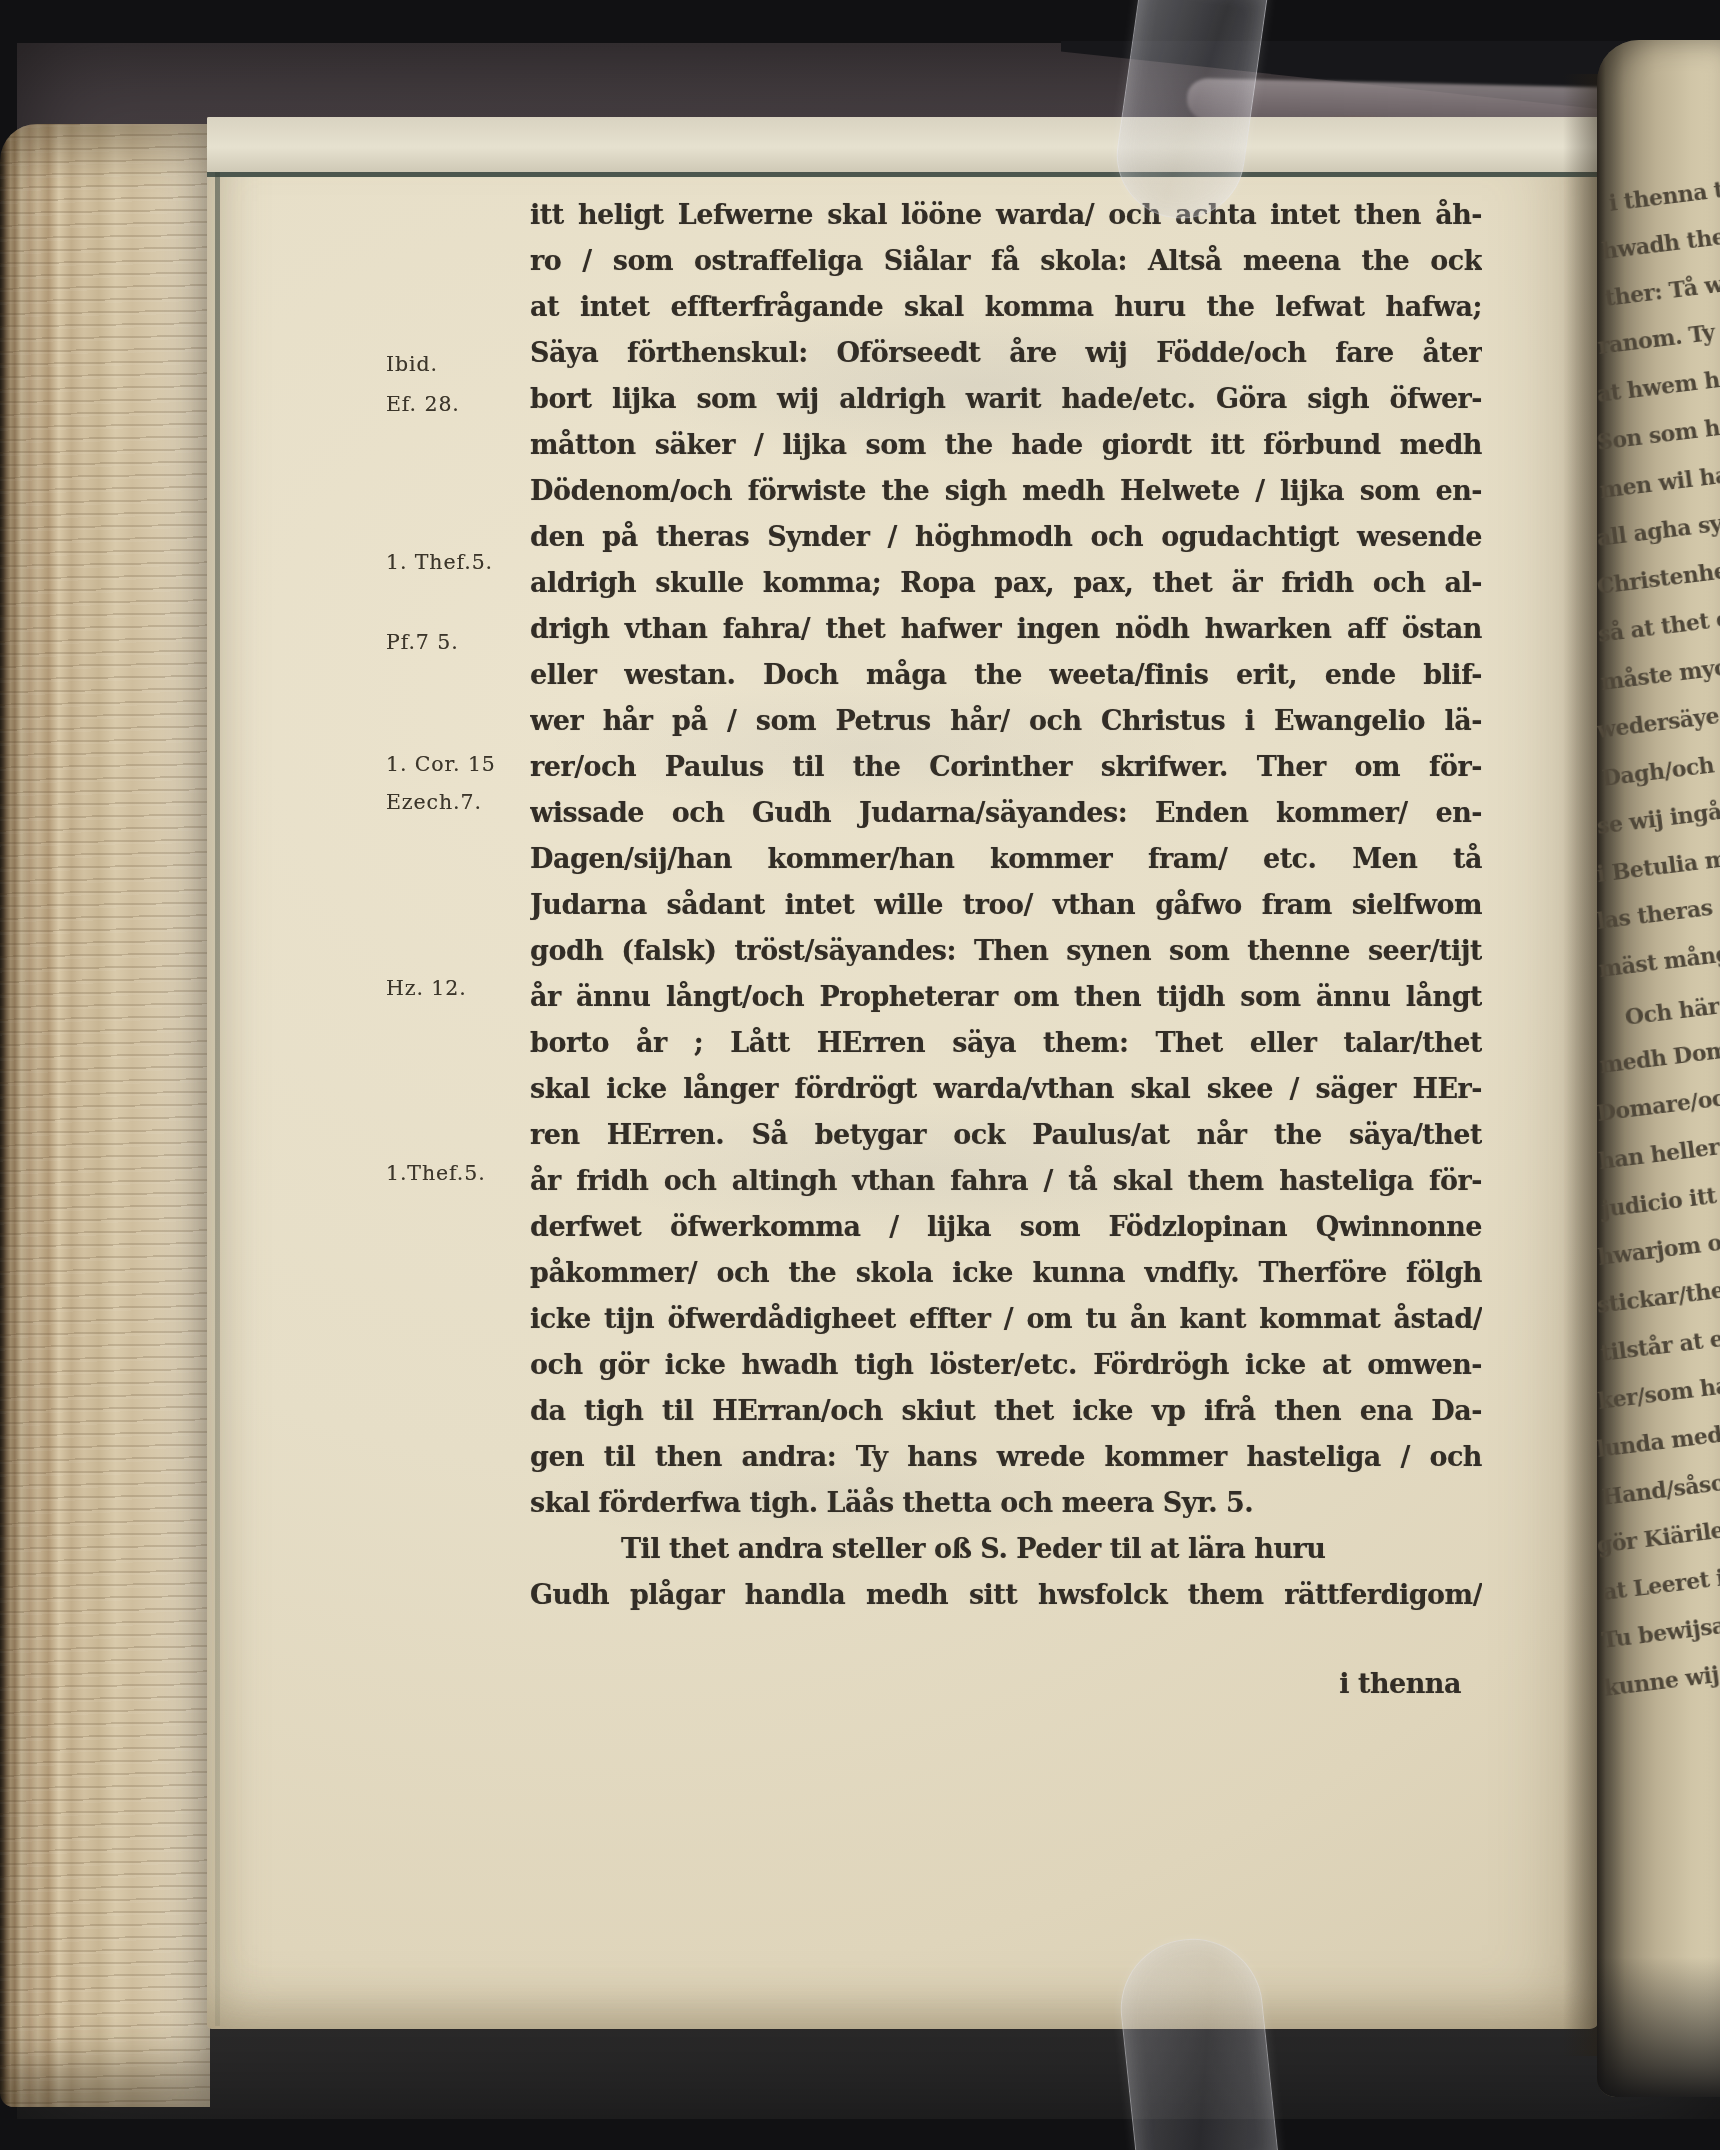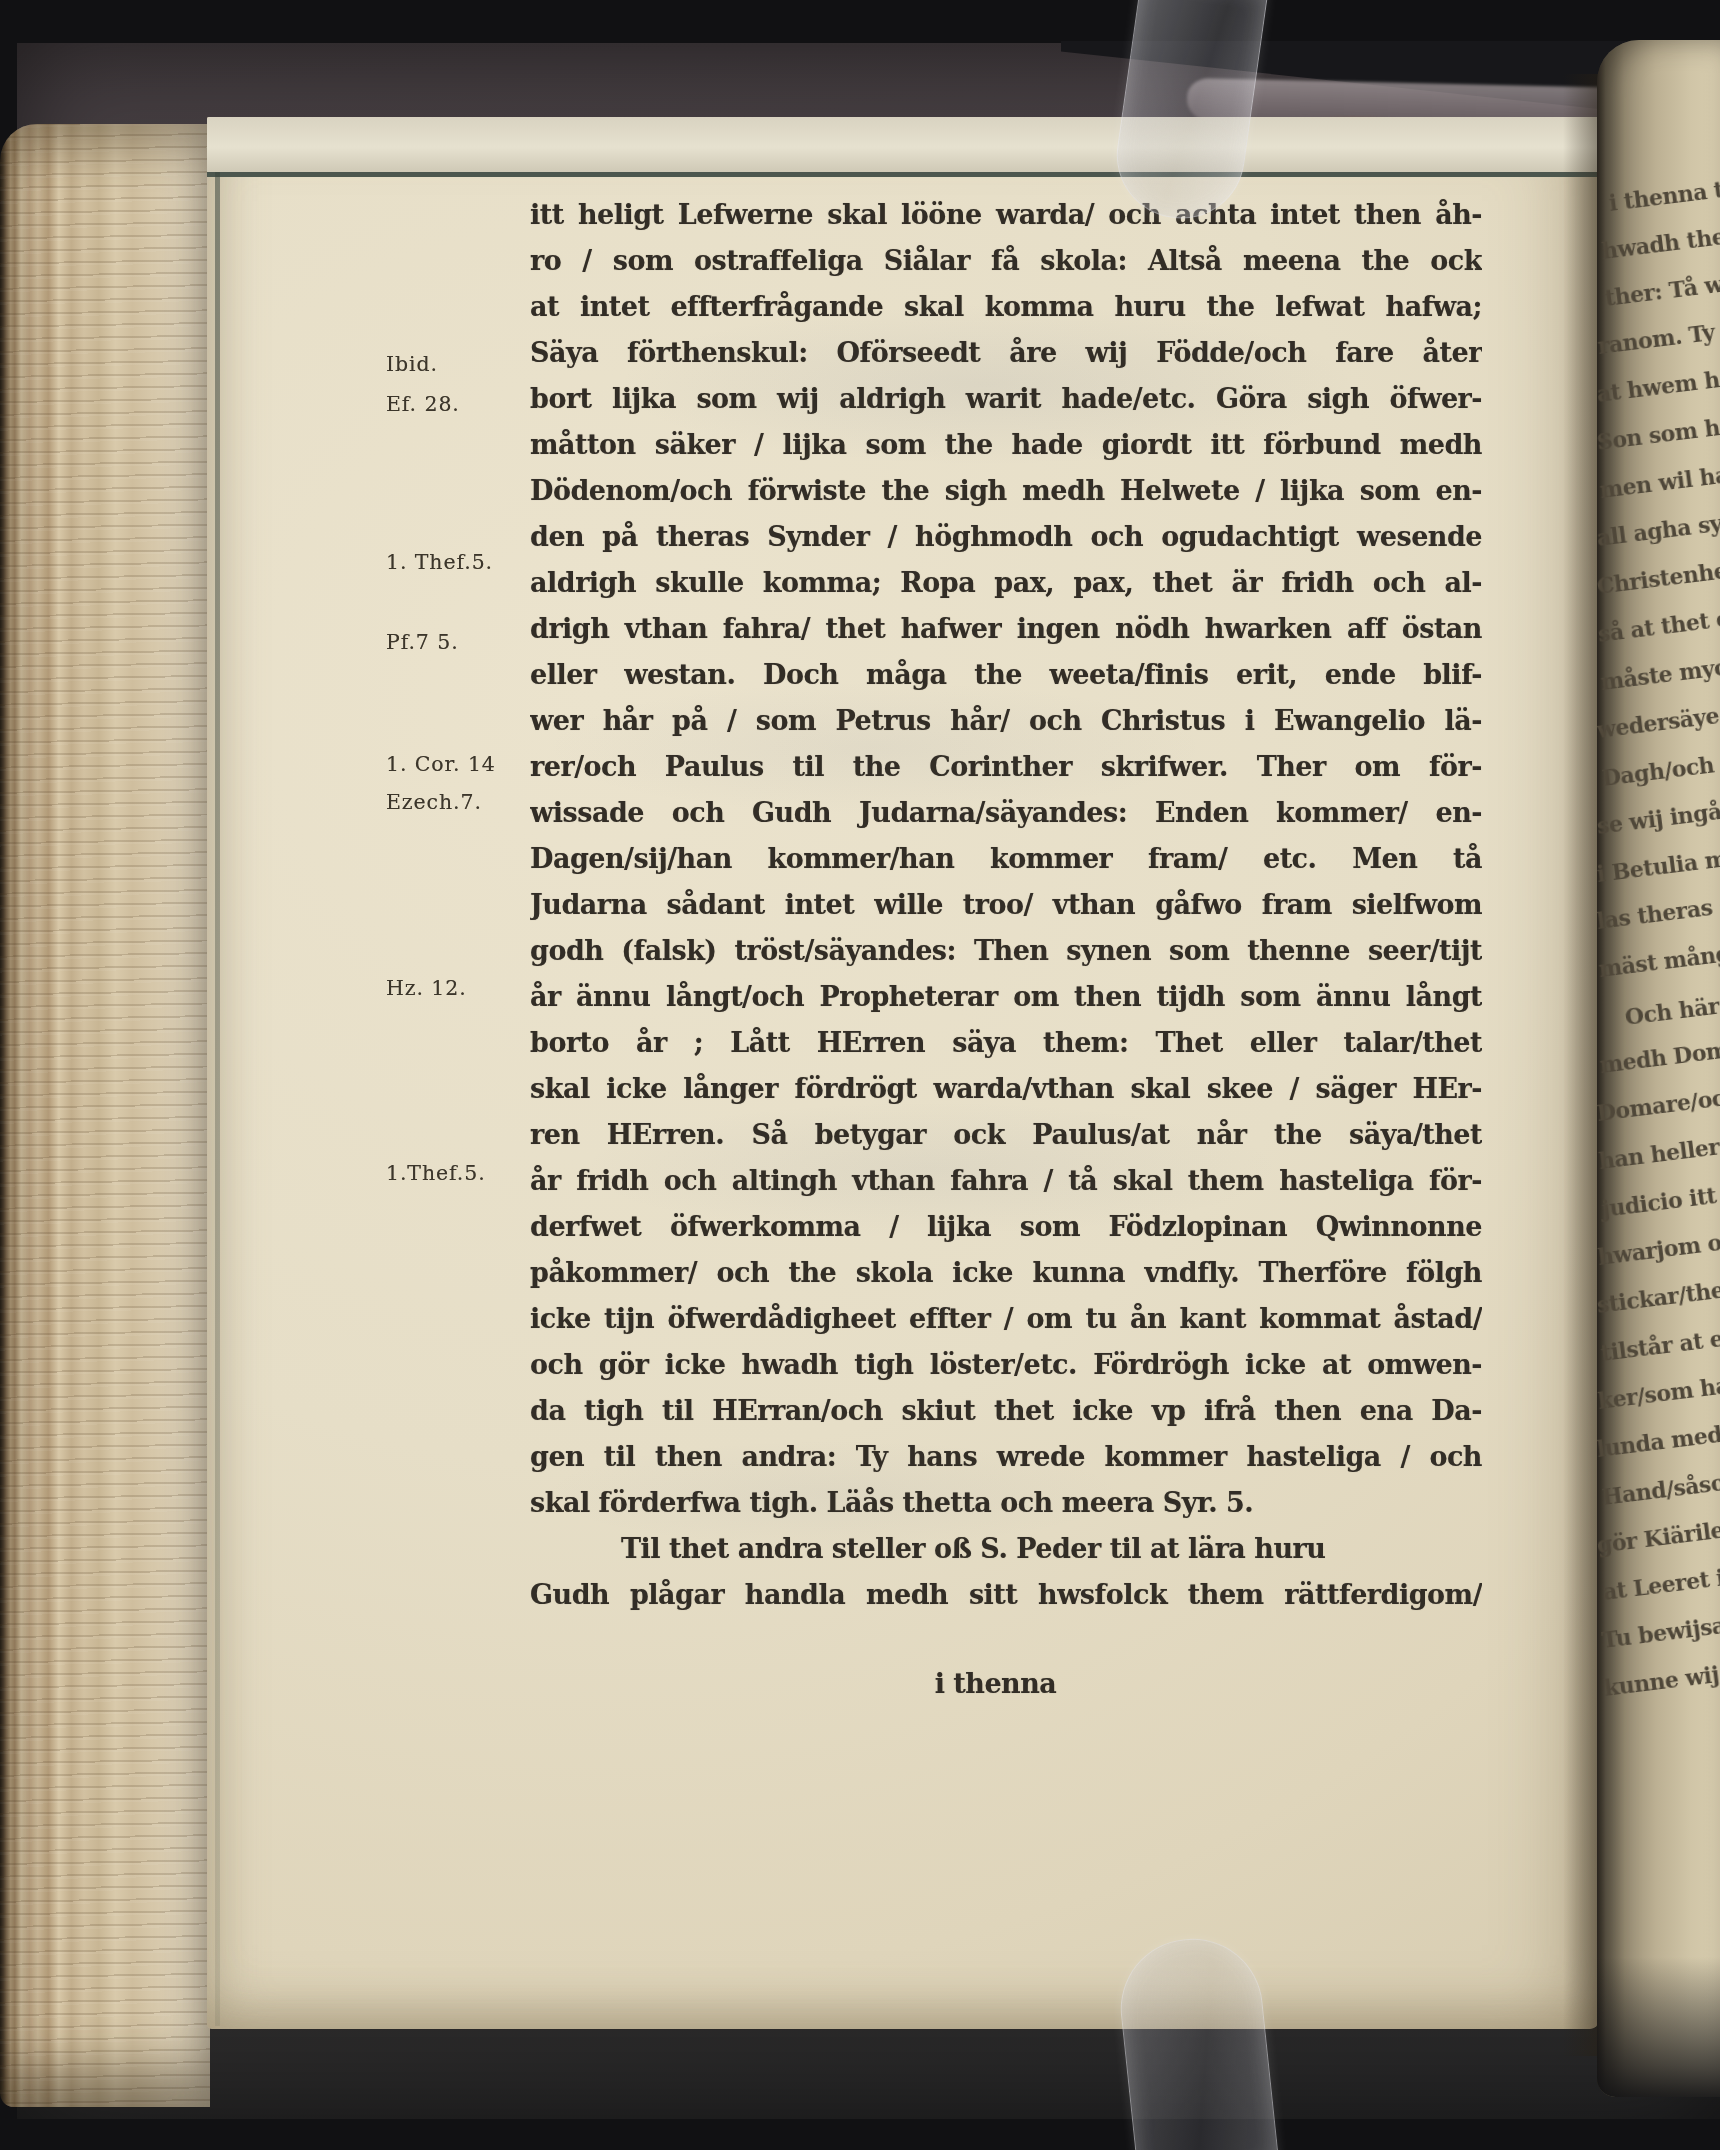--- a/index.html
+++ b/index.html
@@ -81,21 +81,21 @@
     font-size:27px;font-weight:bold;letter-spacing:-0.5px;
     text-align:justify;text-align-last:justify;
     text-shadow:0 0 0.9px rgba(50,44,34,.35);
     white-space:normal;
   }
   .tline.nojust{text-align:left;text-align-last:left;}
   .tline.indent{text-indent:91px;}
   .catchword{
     position:absolute;left:323px;top:1544px;width:931px;height:46px;line-height:46px;
     font-size:27px;font-weight:bold;letter-spacing:-0.5px;color:#322d26;
-    text-align:center;text-shadow:0 0 0.9px rgba(50,44,34,.35);
+    text-align:right;text-shadow:0 0 0.9px rgba(50,44,34,.35);
   }
   .margin-note{
     position:absolute;left:179px;width:149px;height:33px;line-height:33px;
     font-size:20.5px;font-weight:normal;letter-spacing:0.9px;color:#3c362b;
     white-space:nowrap;text-shadow:0 0 0.5px rgba(60,54,43,.5);
   }
   
   .gutter-shadow{
     position:absolute;left:1563px;top:74px;width:37px;height:1982px;
     background:linear-gradient(90deg, rgba(40,32,20,0), rgba(40,32,20,.5));
@@ -148,21 +148,21 @@
   <div class="page-top-edge"></div>
   <div class="page-left-line"></div>
   <div class="mottle"></div>
 
   <div>
 
   <div class="margin-note" style="top: 231px;">Ibid.</div>
       <div class="margin-note" style="top: 271px;">Ef. 28.</div>
       <div class="margin-note" style="top: 429px;">1. Thef.5.</div>
       <div class="margin-note" style="top: 509px;">Pf.7 5.</div>
-      <div class="margin-note" style="top: 631px;">1. Cor. 14</div>
+      <div class="margin-note" style="top: 631px;">1. Cor. 15</div>
       <div class="margin-note" style="top: 669px;">Ezech.7.</div>
       <div class="margin-note" style="top: 855px;">Hz. 12.</div>
       <div class="margin-note" style="top: 1040px;">1.Thef.5.</div>
     </div>
 
   <div class="text-block">
     <div>
 
     <div class="tline">itt heligt Lefwerne skal lööne warda/ och achta intet then åh-</div>
         <div class="tline">ro / som ostraffeliga Siålar få skola:  Altså meena the ock</div>

